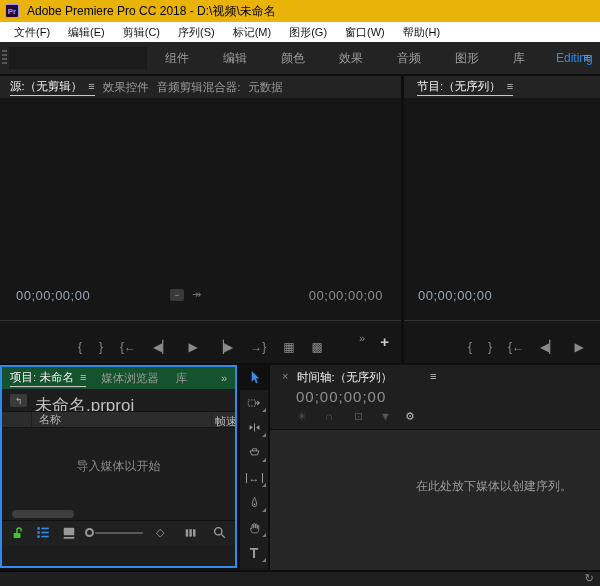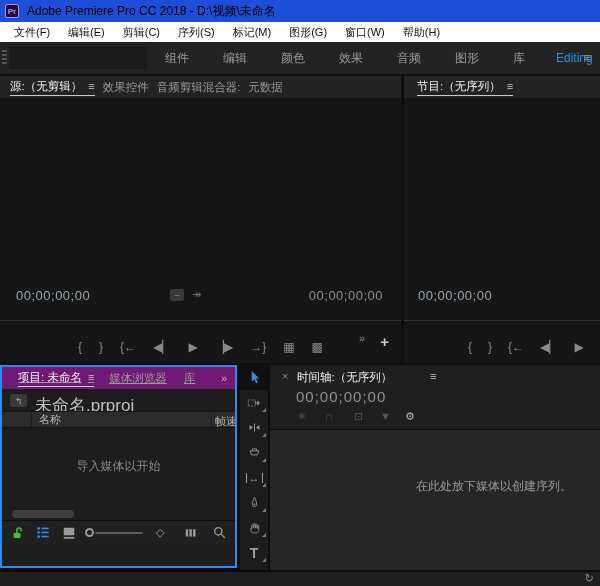--- a/index.html
+++ b/index.html
@@ -5,21 +5,21 @@
   * { box-sizing: border-box; margin: 0; padding: 0; }
   html,body { width:600px; height:586px; }
   body {
     position: relative;
     background: #0e0e0e;
     font-family: "Liberation Sans", "DejaVu Sans", sans-serif;
     overflow: hidden;
     color: #9a9a9a;
   }
   
-  .titlebar { position:absolute; top:0; left:0; right:0; height:22px; background:#1d4ed8; display:flex; align-items:center; padding-left:5px; }
+  .titlebar { position:absolute; top:0; left:0; right:0; height:22px; background:#eab308; display:flex; align-items:center; padding-left:5px; }
   .pr-logo { width:14px; height:14px; background:#2a0634; border:1px solid #9b9bff; border-radius:2px; color:#9b9bff; font-size:8px; font-weight:bold; display:flex; align-items:center; justify-content:center; }
   .title-text { margin-left:8px; font-size:12px; color:#000; white-space:nowrap; }
   
   .menubar { position:absolute; top:22px; left:0; right:0; height:20px; background:#ffffff; display:flex; align-items:center; padding-left:8px; }
   .menu-item { font-size:11px; color:#111; padding:0 6px; margin-right:6px; white-space:nowrap; }
   
   .wsbar { position:absolute; top:42px; left:0; right:0; height:32px; background:#232323; }
   .ws-grip { position:absolute; left:2px; top:8px; width:5px; height:16px;
     background: repeating-linear-gradient(to bottom, #555 0 2px, transparent 2px 4px); }
   .ws-inset { position:absolute; left:9px; top:5px; width:138px; height:22px; background:#1b1b1b; border:1px solid #191919; }
@@ -43,21 +43,21 @@
   .fit-badge { position:absolute; left:170px; top:213px; width:14px; height:12px; background:#3a3a3a; border-radius:2px; color:#9a9a9a; font-size:9px; display:flex; align-items:center; justify-content:center; }
   .scrub-ic { position:absolute; left:192px; top:212px; font-size:11px; color:#6e6e6e; }
   .seekline { position:absolute; left:0; right:0; top:244px; height:1px; background:#333; }
   .transport { position:absolute; left:0; right:0; top:258px; height:26px; display:flex; align-items:center; justify-content:center; gap:17px; }
   .tbtn { font-size:12px; color:#8a8a8a; white-space:nowrap; }
   .t-more { position:absolute; right:36px; top:256px; font-size:11px; color:#8a8a8a; }
   .t-add  { position:absolute; right:12px; top:257px; font-size:15px; font-weight:bold; color:#c9c9c9; }
   .prog-transport { position:absolute; left:64px; top:258px; height:26px; display:flex; align-items:center; gap:16px; white-space:nowrap; }
   
   .project-panel { position:absolute; left:0; top:365px; width:237px; height:203px; background:#1d1d1d; border:2px solid #2d8ceb; }
-  .pp-tabs { height:22px; background:#701a75; display:flex; align-items:center; padding-left:16px; position:relative;text-decoration:underline; }
+  .pp-tabs { height:22px; background:#14532d; display:flex; align-items:center; padding-left:8px; position:relative; }
   .pp-tabs .ptab { font-size:11.5px; }
   .pp-gap1 { margin-left:15px; } .pp-gap2 { margin-left:17px; }
   .pp-overflow { position:absolute; right:8px; font-size:11px; color:#bdbdbd; }
   .pp-bread { position:relative; height:20px; margin-top:2px; }
   .up-badge { position:absolute; left:8px; top:3px; width:17px; height:13px; background:#3a3a3a; border-radius:2px; color:#ababab; font-size:9px; display:flex; align-items:center; justify-content:center; }
   .pp-file { position:absolute; left:33px; top:3px; font-size:17px; color:#c0c0c0; }
   .pp-searchrow { position:relative; height:24px; }
   .search-field { position:absolute; left:6px; top:2px; width:166px; height:17px; background:#2a2a2a; border:1px solid #181818; border-radius:9px; display:flex; align-items:center; padding-left:6px; }
   .search-input { background:transparent; border:none; outline:none; color:#ccc; font-size:11px; width:130px; margin-left:4px; }
   .fsearch-badge { position:absolute; left:182px; top:3px; width:17px; height:14px; background:#3a3a3a; border-radius:2px; display:flex; align-items:center; justify-content:center; }

